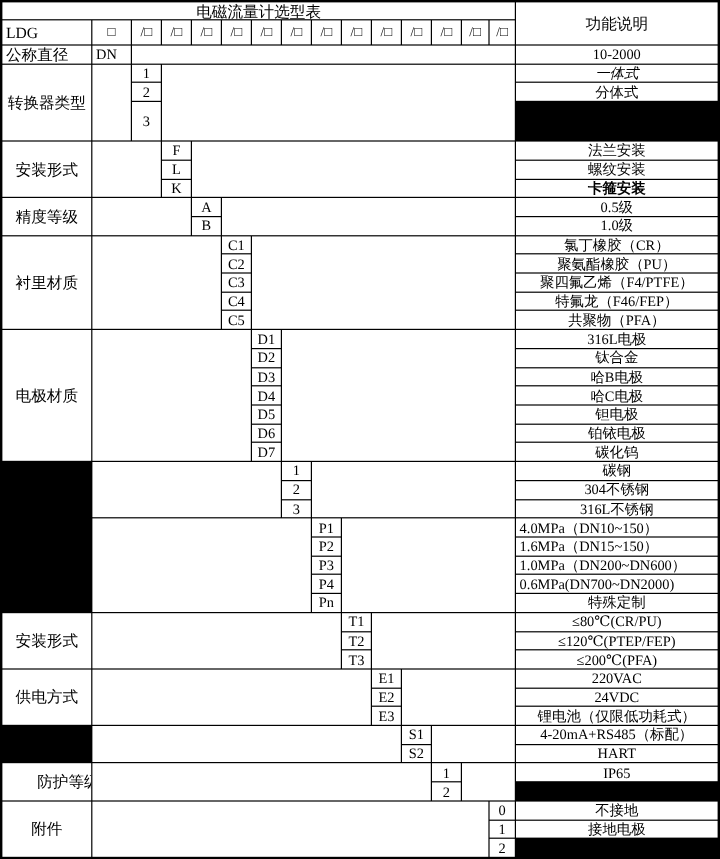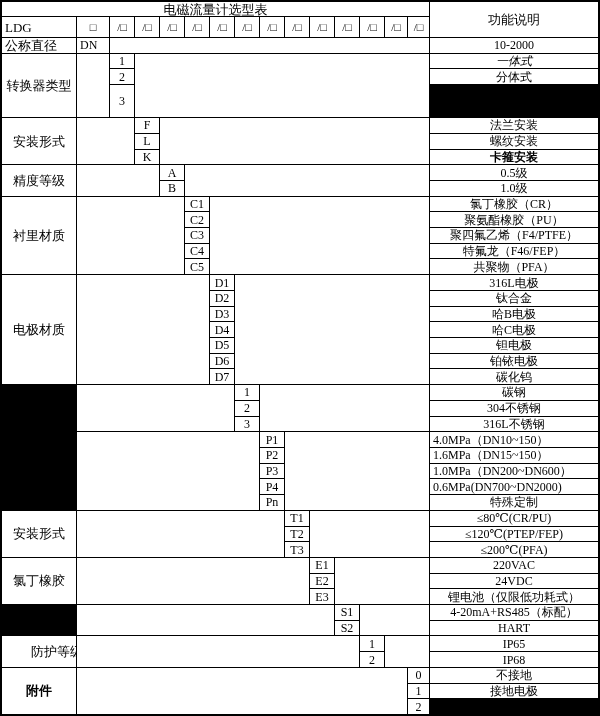--- a/index.html
+++ b/index.html
@@ -128,42 +128,41 @@
     <div class="cell" style="grid-area: 27 / 10 / 32 / 16;"></div>
     <div class="cell lbl" style="grid-area: 32 / 1 / 35;">安装形式</div>
     <div class="cell" style="grid-area: 32 / 2 / 35 / 10;"></div>
     <div class="cell code" style="grid-area: 32 / 10;">T1</div>
     <div class="cell" style="grid-area: 32 / 16;">≤80℃(CR/PU)</div>
     <div class="cell code" style="grid-area: 33 / 10;">T2</div>
     <div class="cell" style="grid-area: 33 / 16;">≤120℃(PTEP/FEP)</div>
     <div class="cell code" style="grid-area: 34 / 10;">T3</div>
     <div class="cell" style="grid-area: 34 / 16;">≤200℃(PFA)</div>
     <div class="cell" style="grid-area: 32 / 11 / 35 / 16;"></div>
-    <div class="cell lbl" style="grid-area: 35 / 1 / 38;">氯丁橡胶</div>
+    <div class="cell lbl" style="grid-area: 35 / 1 / 38;">供电方式</div>
     <div class="cell" style="grid-area: 35 / 2 / 38 / 11;"></div>
     <div class="cell code" style="grid-area: 35 / 11;">E1</div>
     <div class="cell" style="grid-area: 35 / 16;">220VAC</div>
     <div class="cell code" style="grid-area: 36 / 11;">E2</div>
     <div class="cell" style="grid-area: 36 / 16;">24VDC</div>
     <div class="cell code" style="grid-area: 37 / 11;">E3</div>
     <div class="cell" style="grid-area: 37 / 16;">锂电池（仅限低功耗式）</div>
     <div class="cell" style="grid-area: 35 / 12 / 38 / 16;"></div>
     <div class="cell" style="grid-area: 38 / 2 / 40 / 12;"></div>
     <div class="cell code" style="grid-area: 38 / 12;">S1</div>
     <div class="cell" style="grid-area: 38 / 16;">4-20mA+RS485（标配）</div>
     <div class="cell code" style="grid-area: 39 / 12;">S2</div>
     <div class="cell" style="grid-area: 39 / 16;">HART</div>
     <div class="cell" style="grid-area: 38 / 13 / 40 / 16;"></div>
     <div class="cell lbl" style="grid-area: 40 / 1 / 42; padding-left: 36px;">防护等级</div>
     <div class="cell" style="grid-area: 40 / 2 / 42 / 13;"></div>
     <div class="cell code" style="grid-area: 40 / 13;">1</div>
     <div class="cell" style="grid-area: 40 / 16;">IP65</div>
     <div class="cell code" style="grid-area: 41 / 13;">2</div>
-    <div class="cell" style="grid-area: 41 / 16;">IP68</div>
     <div class="cell" style="grid-area: 40 / 14 / 42 / 16;"></div>
-    <div class="cell lbl" style="grid-area: 42 / 1 / 45; font-weight: bold;">附件</div>
+    <div class="cell lbl" style="grid-area: 42 / 1 / 45;">附件</div>
     <div class="cell" style="grid-area: 42 / 2 / 45 / 15;"></div>
     <div class="cell code" style="grid-area: 42 / 15;">0</div>
     <div class="cell" style="grid-area: 42 / 16;">不接地</div>
     <div class="cell code" style="grid-area: 43 / 15;">1</div>
     <div class="cell" style="grid-area: 43 / 16;">接地电极</div>
     <div class="cell code" style="grid-area: 44 / 15;">2</div>
   </div>
 
 </body></html>

